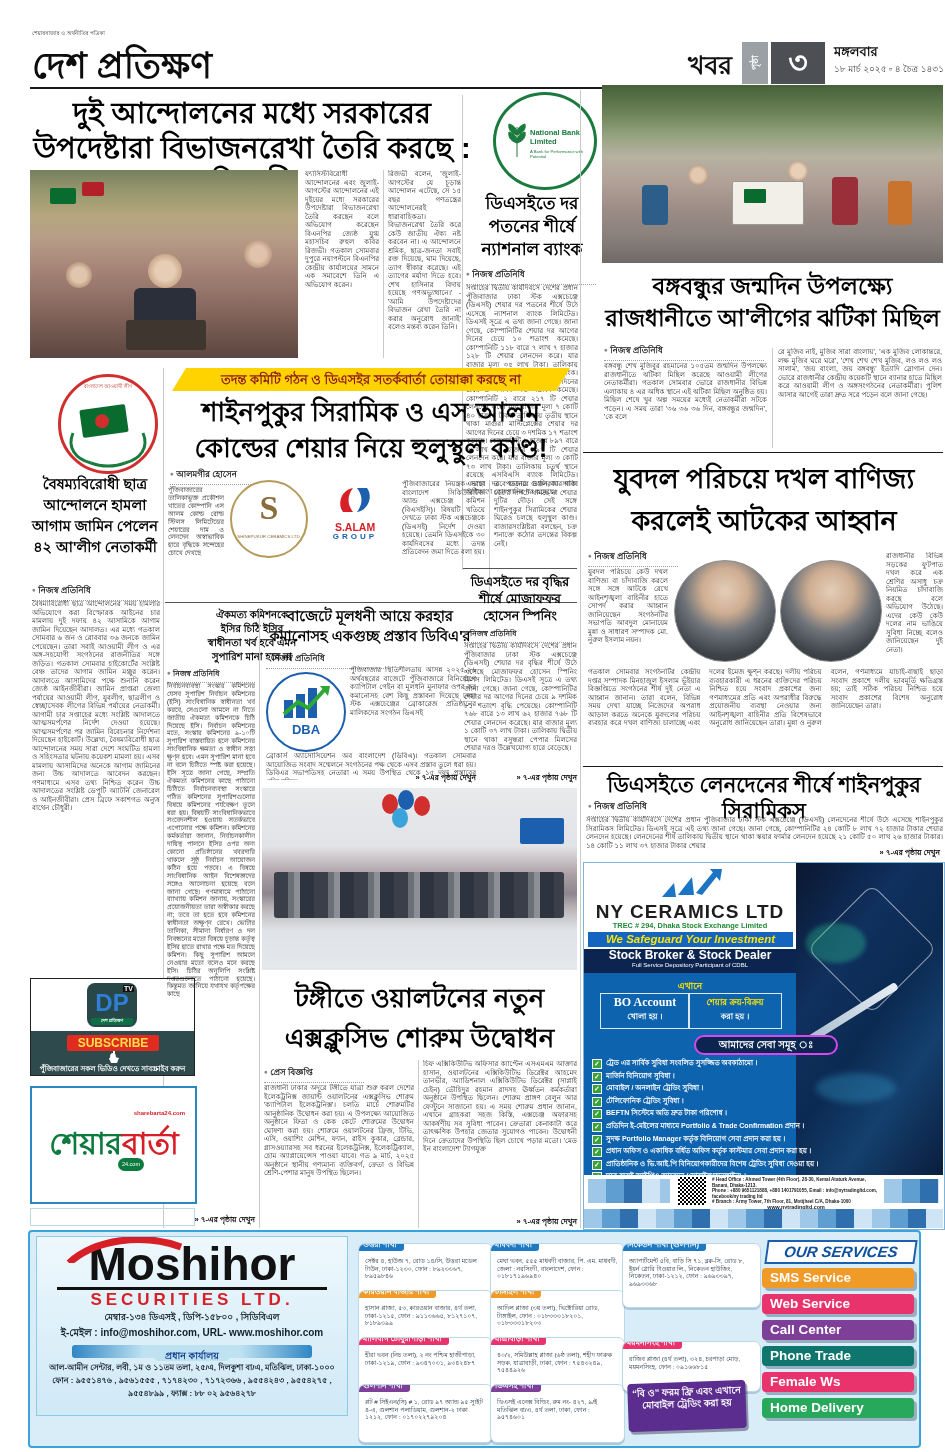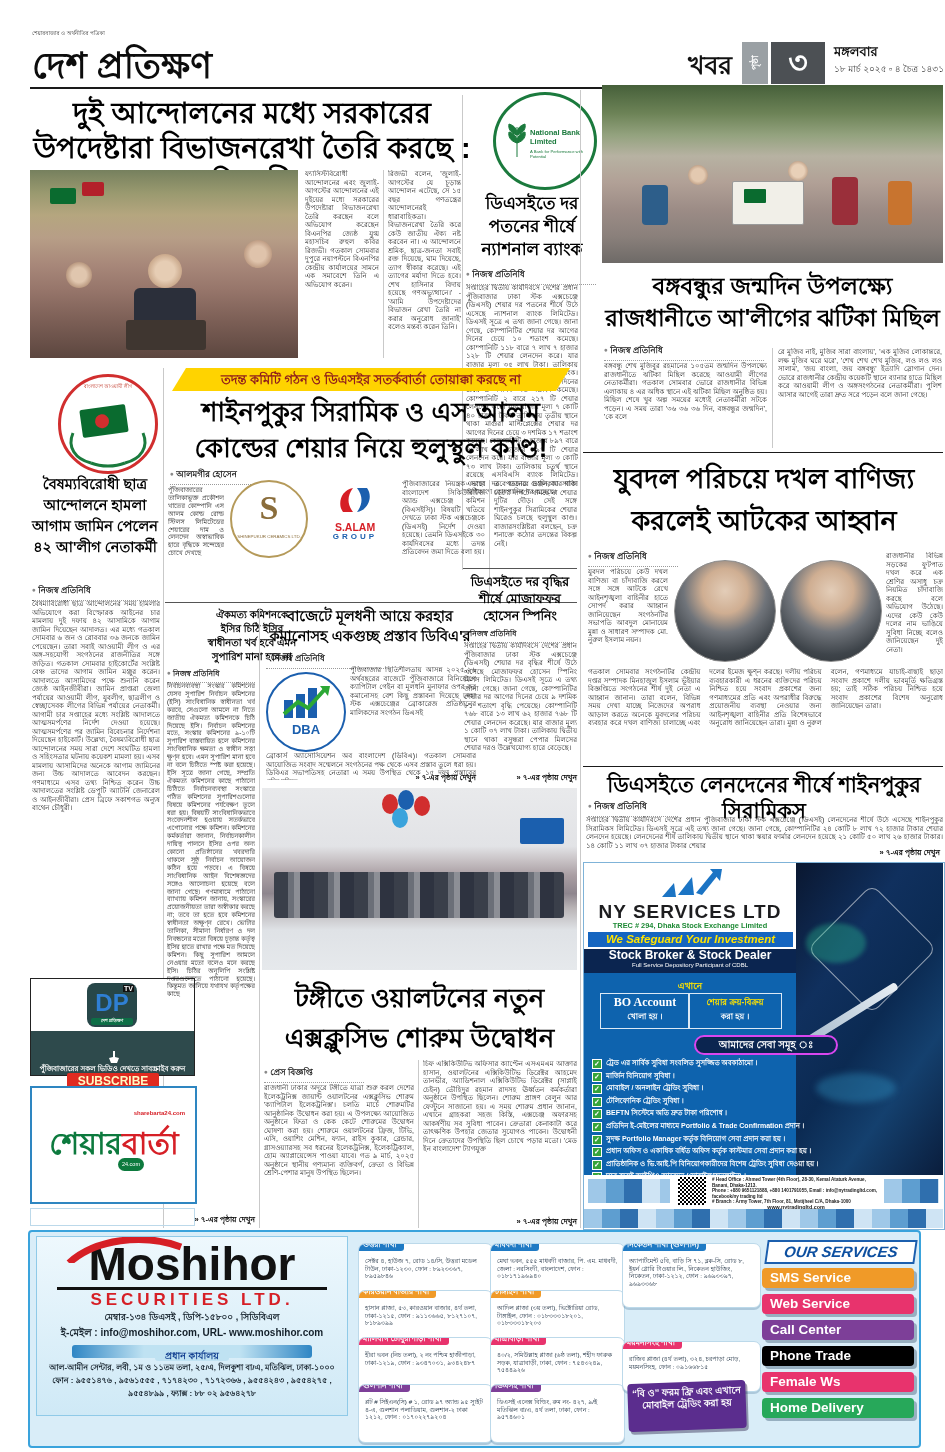--- a/index.html
+++ b/index.html
@@ -32,21 +32,21 @@
     background:radial-gradient(circle at 50% 30%,#e3cdb8 0%,#cfae92 26%,#70747a 48%,#3e444a 74%,#2b2f33 100%);}
   
   .kick{background:#ffd300;color:#8f1c1c;font-weight:700;font-size:13px;text-align:center;line-height:23px;
         clip-path:polygon(14px 0,100% 0,calc(100% - 14px) 100%,0 100%);}
   
   .circ{border-radius:50%;background:#fff;}
   
   .dpbox{border:1px solid #222;background:#fff;}
   .dpdark{background:#2e4a4c;}
   .dplogo{background:#274749;border-radius:8px;color:#2f7fd4;font-weight:900;text-align:center;}
-  .subbtn{background:#e02b20;color:#fef9c3;font-weight:700;font-size:12px;text-align:center;border:none;border-radius:2px;margin-top:38px;}
+  .subbtn{background:#e02b20;color:#fde047;font-weight:700;font-size:12px;text-align:center;border:none;border-radius:2px;}
   
   .sbbox{border:2px solid #2e86c1;background:#fff;}
   
   .ny{border:1px solid #7fb3d8;background:#fff;}
   .nyband1{background:#1565c0;color:#ffe400;font-weight:700;font-style:italic;font-size:11.5px;text-align:center;line-height:15px;}
   .nyband2{background:#0b2550;color:#fff;text-align:center;}
   .nyblue{background:#0e63ae;}
   .nybox{border:1px solid #dce9f5;color:#fff;text-align:center;}
   .nypill{background:#0b2550;border:2px solid #d946ef;border-radius:12px;color:#fff;font-weight:700;font-size:10px;
           text-align:center;line-height:16px;}
@@ -154,21 +154,21 @@
       <div class="crowd-dot" style="left:-10px;top:150px;width:120px;height:8px;background:linear-gradient(90deg,#9fb6c9,#e8eef4);transform:rotate(-32deg);border-radius:4px;"></div>
       <div class="crowd-dot" style="left:10px;top:60px;width:60px;height:40px;background:rgba(44,200,150,.35);filter:blur(2px);"></div>
       <div class="crowd-dot" style="left:20px;top:210px;width:80px;height:30px;background:rgba(60,180,230,.3);filter:blur(3px);"></div>
     </div>
     <svg width="70" height="34" viewBox="0 0 70 34" style="position:absolute;left:72px;top:4px;">
       <path d="M6 30 L18 16 L20 30 Z" fill="#1b74c4"></path>
         <path d="M22 28 L36 10 L38 28 Z" fill="#1b74c4"></path>
       <path d="M40 26 L58 4 L62 8 L46 28 Z" fill="#1b74c4"></path>
         <path d="M54 2 L66 2 L64 14 Z" fill="#1b74c4"></path>
     </svg>
-    <div class="abs" style="left:0;top:38px;width:212px;text-align:center;font-size:19px;font-weight:700;letter-spacing:1px;color:#1d1d1f;">NY SERVICES LTD</div>
+    <div class="abs" style="left:0;top:38px;width:212px;text-align:center;font-size:19px;font-weight:700;letter-spacing:1px;color:#1d1d1f;">NY CERAMICS LTD</div>
     <div class="abs" style="left:0;top:58px;width:212px;text-align:center;font-size:7.4px;font-weight:700;color:#1e8a35;">TREC # 294, Dhaka Stock Exchange Limited</div>
     <div class="abs nyband1" style="left:4px;top:69px;width:205px;height:15px;">We Safeguard Your Investment</div>
     <div class="abs nyband2" style="left:0px;top:86px;width:212px;height:24px;">
       <div style="font-size:12px;font-weight:700;line-height:13px;">Stock Broker &amp; Stock Dealer</div>
       <div style="font-size:6px;line-height:7px;">Full Service Depository Participant of CDBL</div>
     </div>
     <div class="abs nyblue" style="left:0;top:110px;width:212px;height:202px;">
       <div class="abs" style="left:0;top:6px;width:212px;text-align:center;color:#ffe400;font-weight:700;font-size:9px;">এখানে</div>
       <div class="abs nybox" style="left:16px;top:20px;width:88px;height:34px;">
         <div style="font-family:'Liberation Serif',serif;font-weight:700;font-size:12px;line-height:16px;">BO Account</div>
@@ -404,17 +404,17 @@
   <div class="bbox" style="left:622px;top:1341px;width:126px;height:34px;">
     <span class="bhead c-m">ময়মনসিংহ শাখা</span>
     <span>রাজিব প্লাজা (৪র্থ তলা), ৩২৪, চরপাড়া মোড়, ময়মনসিংহ, ফোন : ০৯১৬৬৮১৫</span>
   </div>
   <div class="abs sticker" style="left:628px;top:1382px;width:118px;height:44px;padding-top:4px;">“বি ও” ফরম ফ্রি এবং এখানে মোবাইল ট্রেডিং করা হয়</div>
 
   <div class="abs oursvc" style="left:766px;top:1240px;width:146px;height:20px;">OUR SERVICES</div>
   <div class="chip" style="left:762px;top:1268px;width:136px;background:#f09a28;">SMS Service</div>
   <div class="chip" style="left:762px;top:1294px;width:136px;background:#e8336d;">Web Service</div>
   <div class="chip" style="left:762px;top:1320px;width:136px;background:#7d3f98;">Call Center</div>
-  <div class="chip" style="left:762px;top:1346px;width:136px;background:#000000;">Phone Trade</div>
+  <div class="chip" style="left:762px;top:1346px;width:136px;background:#0f766e;">Phone Trade</div>
   <div class="chip" style="left:762px;top:1372px;width:136px;background:#e8336d;">Female Ws</div>
   <div class="chip" style="left:762px;top:1398px;width:136px;background:#27a85a;">Home Delivery</div>
 
 </div>
 
 </body></html>

